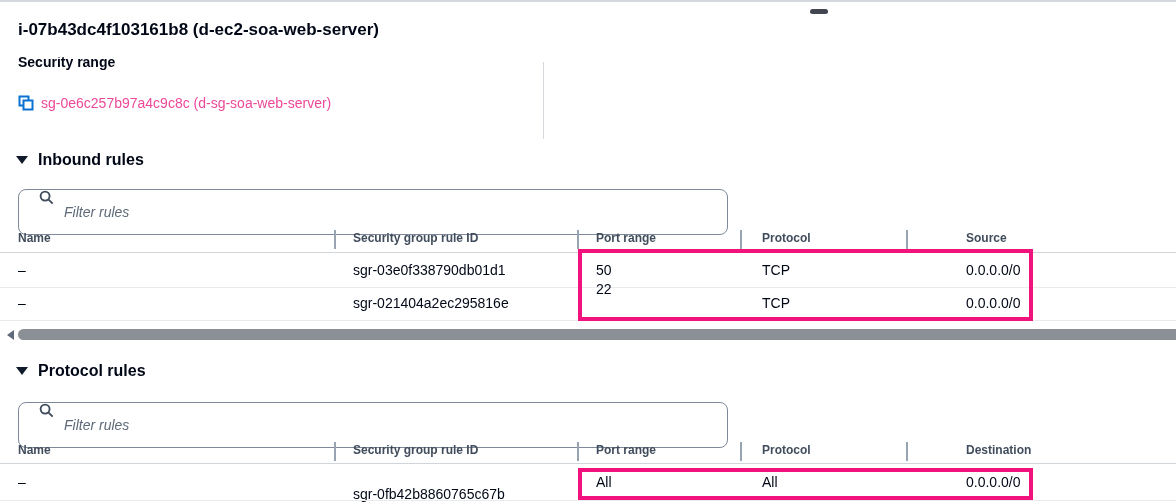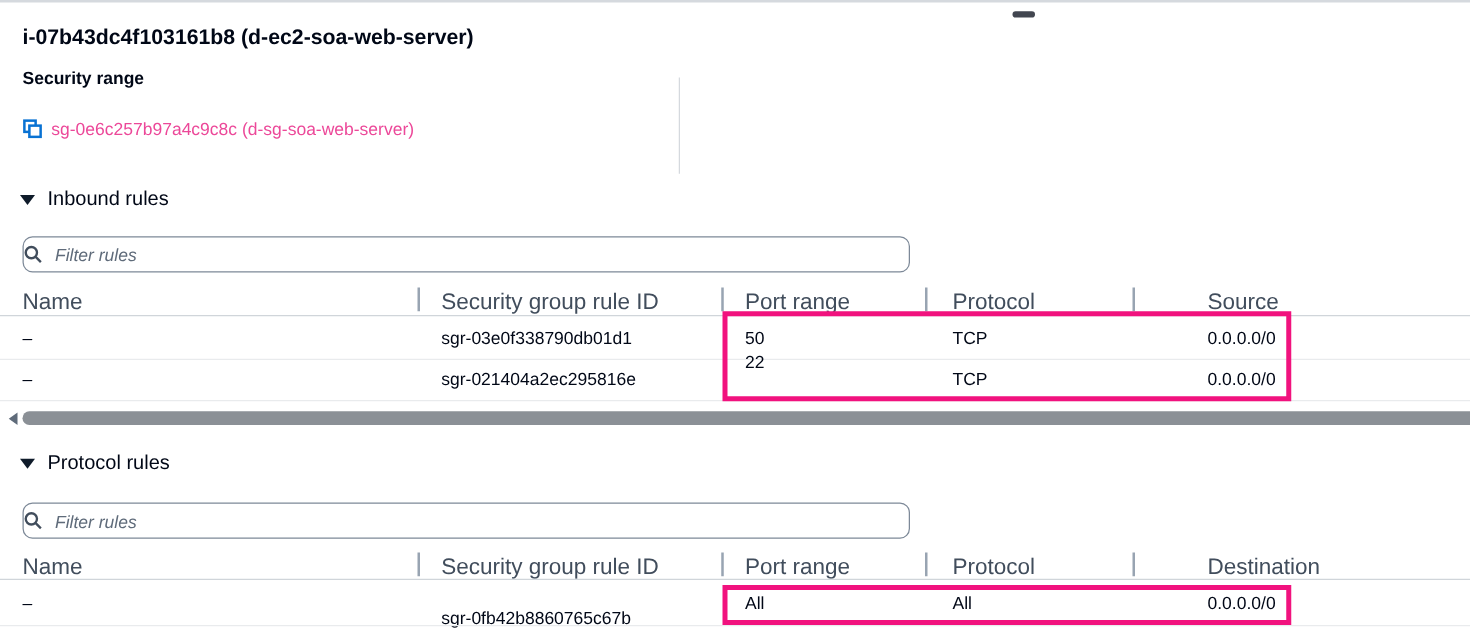--- a/index.html
+++ b/index.html
@@ -13,28 +13,28 @@
   .page-title{left:18px;top:20px;font-size:17px;font-weight:bold;margin:0;}
   .sg-label-clip{left:18px;top:57px;height:17px;overflow:hidden;}
   .sg-label-clip span{display:block;margin-top:-3px;font-size:14px;font-weight:bold;}
   .v-divider{left:543px;top:62px;width:1px;height:77px;background:#d5d9de;}
   .sg-link-row{left:18px;top:95px;display:flex;align-items:center;gap:7px;}
   .sg-link{font-size:14px;color:#ec4899;text-decoration:none;}
   .copy-btn{width:16px;height:16px;display:inline-flex;cursor:pointer;}
 
   .section-header{left:16px;display:flex;align-items:center;gap:10px;cursor:pointer;}
   .tri{width:0;height:0;border-left:6px solid transparent;border-right:6px solid transparent;border-top:8px solid #0f1b2a;}
-  .section-title{font-size:16px;font-weight:normal;}
+  .section-title{font-size:16px;font-weight:bold;}
 
-  .filter-box{left:18px;width:710px;height:29px;border:1px solid #7d8998;border-radius:8px;
-    display:flex;align-items:center;padding:0 0;gap:8px;box-sizing:border-box;background:#fff;}
+  .filter-box{left:18px;width:710px;height:46px;border:1px solid #7d8998;border-radius:8px;
+    display:flex;padding:0 20px;gap:8px;box-sizing:border-box;background:#fff;}
   .filter-box input{border:none;outline:none;flex:1;font-size:14px;font-family:"Liberation Sans",sans-serif;color:#000716;background:transparent;}
   .filter-box input::placeholder{font-style:italic;color:#5f6b7a;opacity:1;}
 
-  .th{font-size:18px;font-weight:normal;color:#414d5c;white-space:nowrap;}
+  .th{font-size:12px;font-weight:bold;color:#414d5c;white-space:nowrap;}
   .td{font-size:14px;color:#000716;white-space:nowrap;}
   .c0{left:18px;}.c1{left:353px;}.c2{left:596px;}.c3{left:762px;}.c4{left:926px;margin-left:40px;}
   .col-div{width:2px;height:19px;background:#98a4b2;}
   .d0{left:334px;}.d1{left:577px;}.d2{left:740px;}.d3{left:906px;}
   .hline{left:0;width:1176px;height:1px;}
   .hdr-line{background:#d0d5da;}
   .row-line{background:#e9ebed;}
 
   .pink-box{left:578px;width:455px;border:4px solid #f1127e;box-sizing:border-box;z-index:5;background:transparent;}
 

